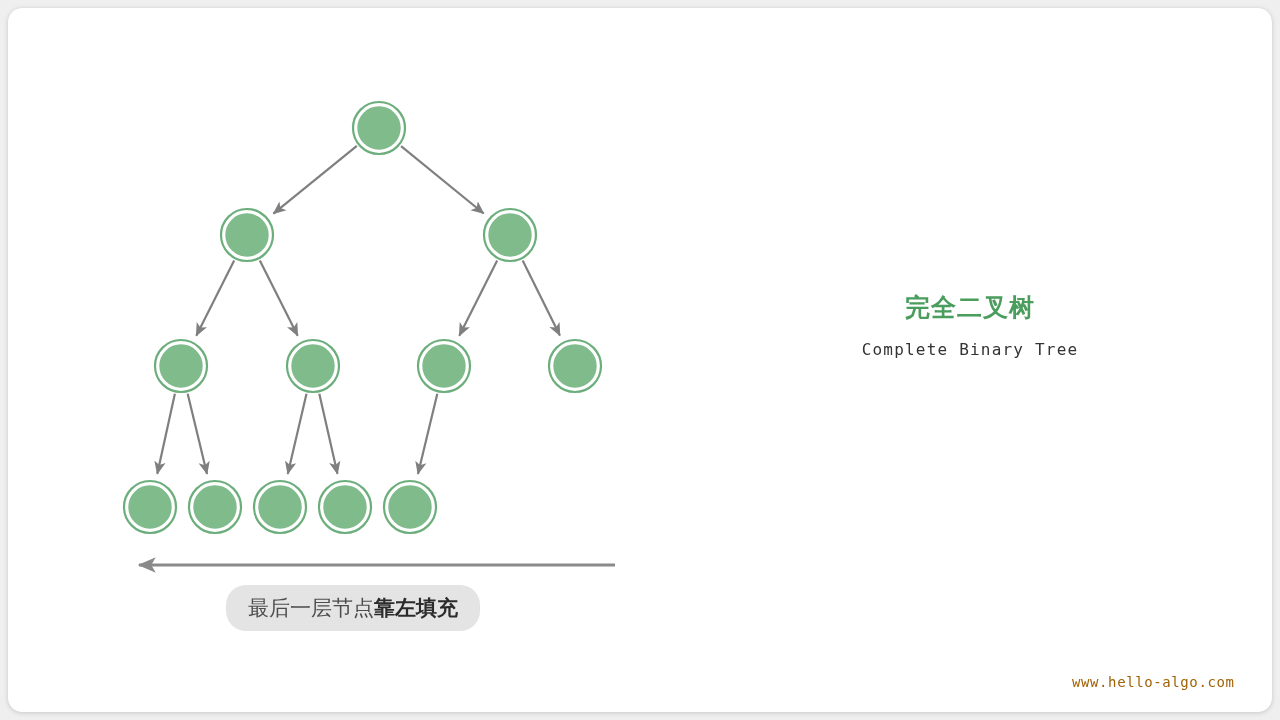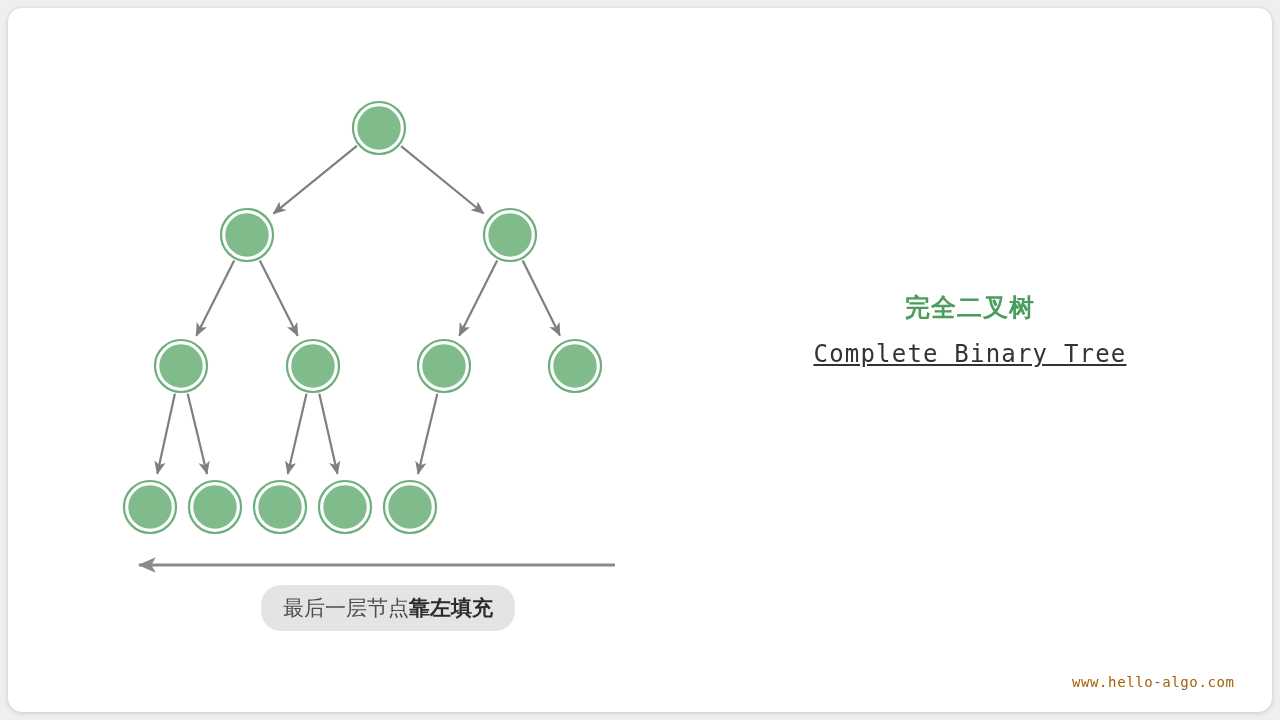--- a/index.html
+++ b/index.html
@@ -45,37 +45,35 @@
   .legend-title {
     font-size: 25px;
     font-weight: bold;
     color: #4a9d5d;
     letter-spacing: 1px;
     line-height: 34px;
   }
   .legend-subtitle {
     margin-top: 16px;
     font-family: "DejaVu Sans Mono", "Liberation Mono", monospace;
-    font-size: 24px;
+    font-size: 16px;
     color: #333333;
     letter-spacing: 1.2px;
-    text-decoration: underline;
   }
   .caption-pill {
     position: absolute;
     left: 226px;
     top: 585px;
     padding: 10px 22px;
     background: #e4e4e4;
     border-radius: 20px;
     font-size: 21px;
     color: #4d4d4d;
     white-space: nowrap;
     line-height: 26px;
-    margin-left: 35px;
   }
   .caption-strong {
     font-weight: bold;
     color: #2b2b2b;
   }
   .watermark {
     position: absolute;
     left: 1072px;
     top: 674px;
     font-family: "DejaVu Sans Mono", "Liberation Mono", monospace;

